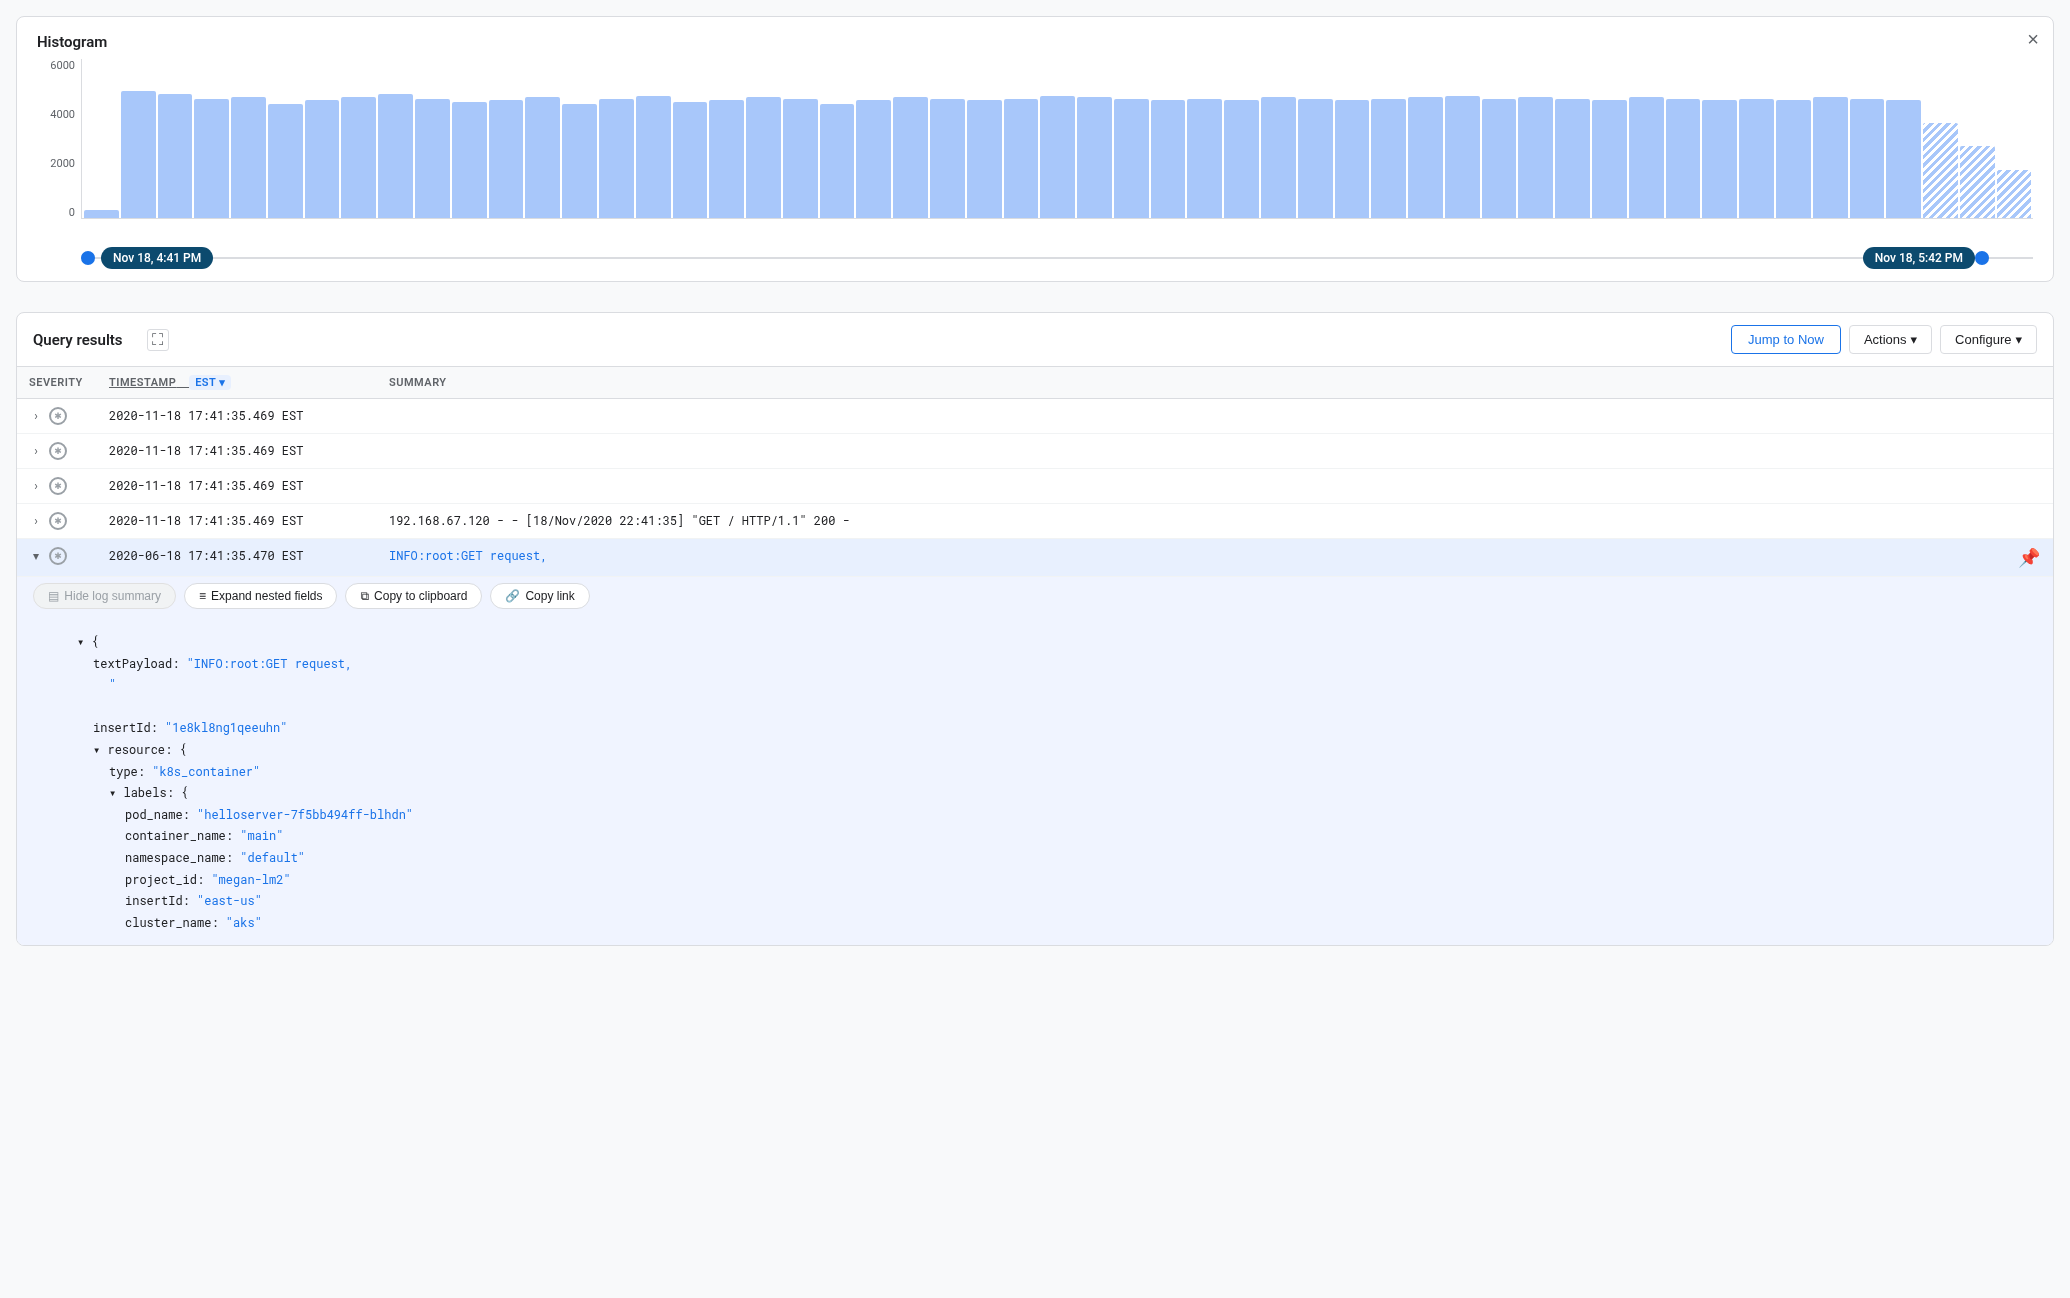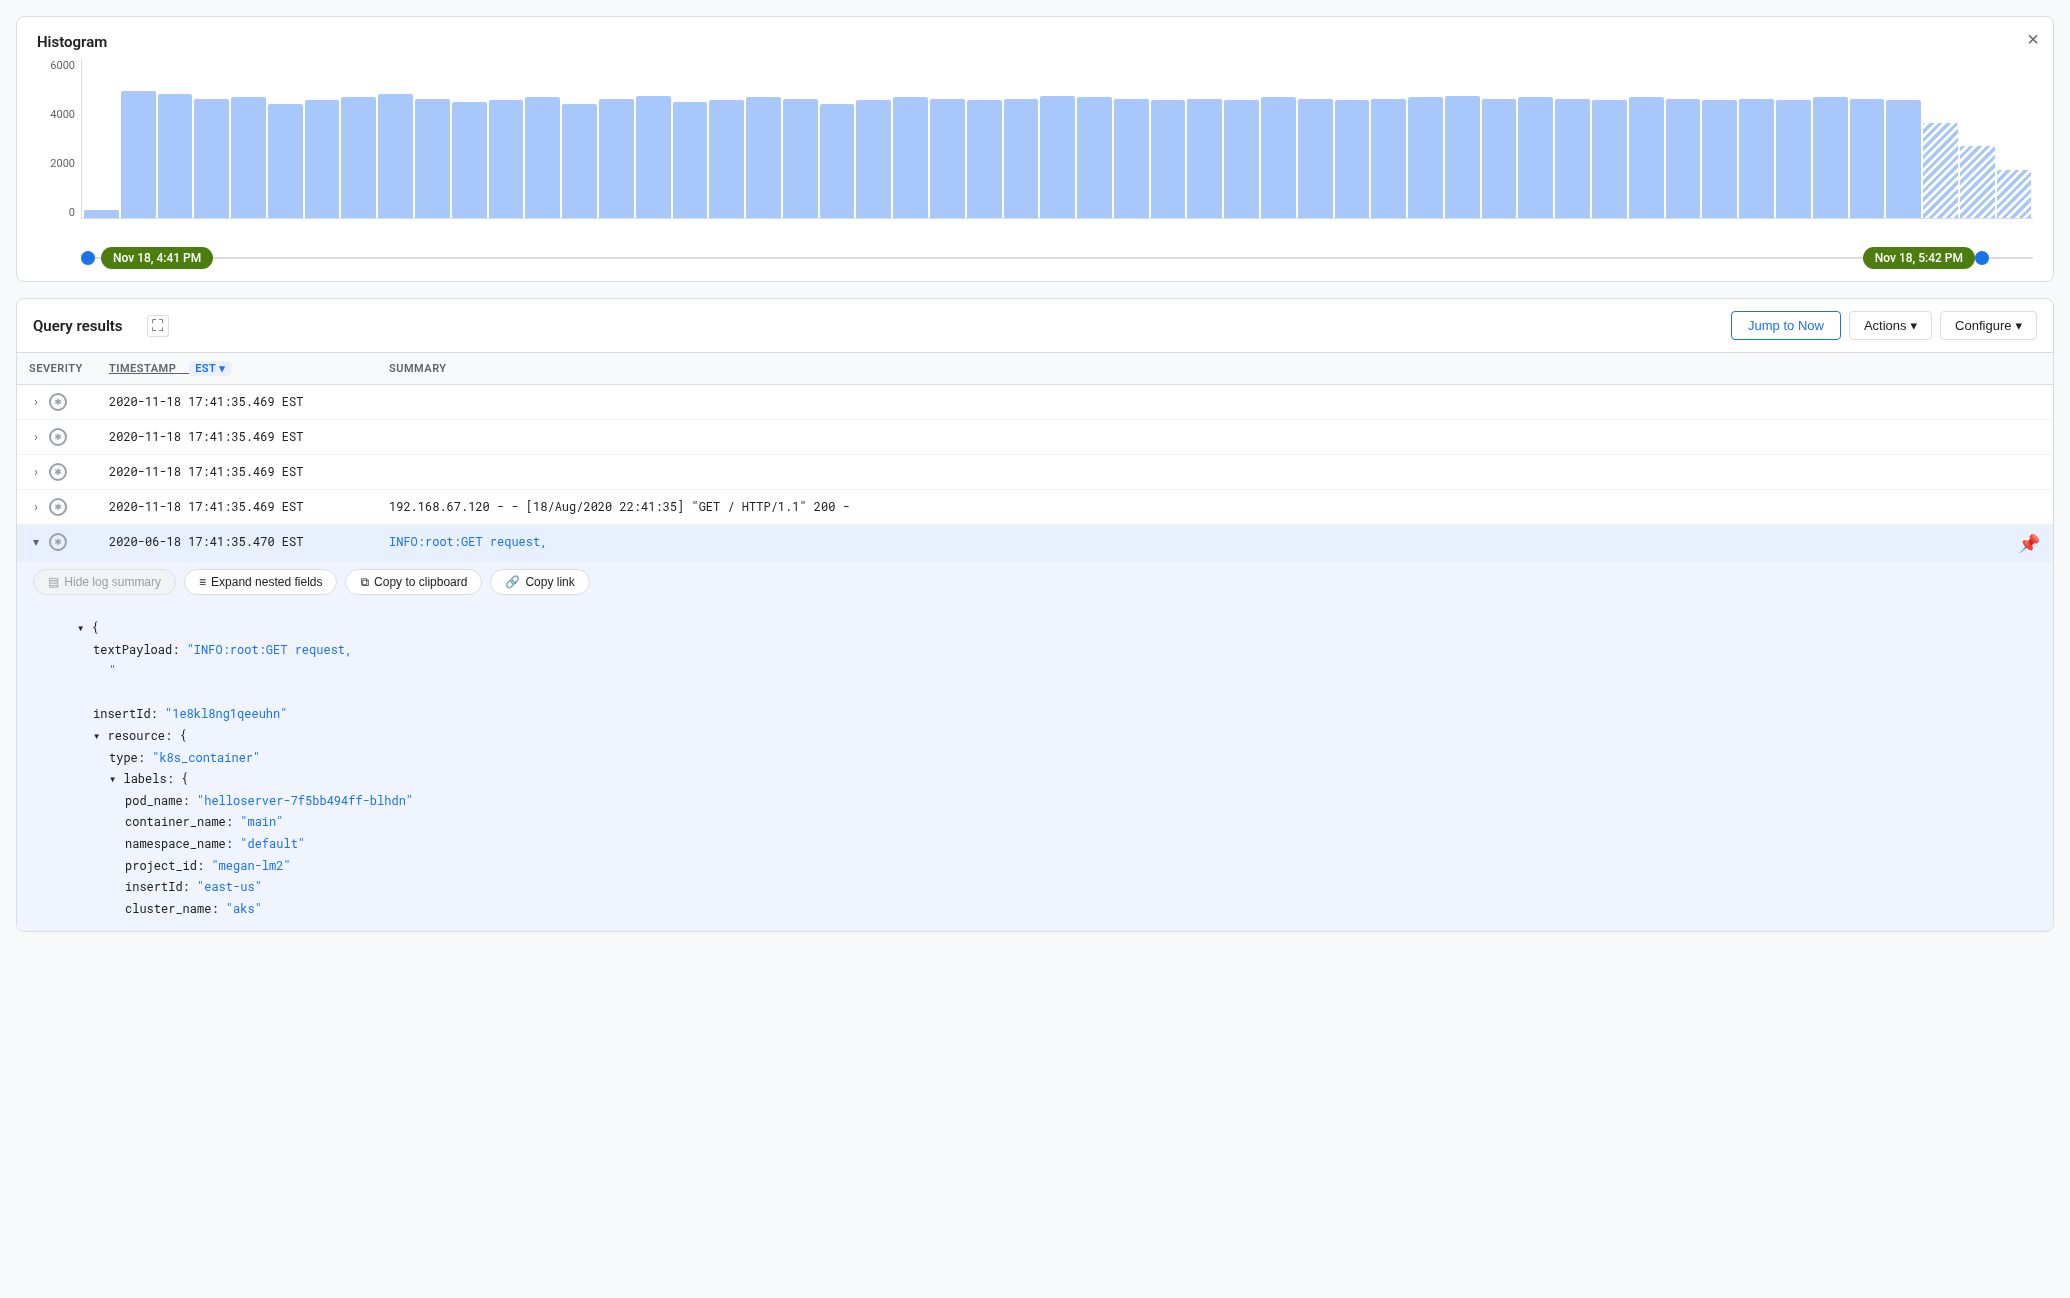--- a/index.html
+++ b/index.html
@@ -10,21 +10,21 @@
       font-size: 13px;
       color: #202124;
     }
 
     
     .histogram-panel {
       background: #fff;
       border: 1px solid #dadce0;
       border-radius: 8px;
       padding: 16px 20px 12px 20px;
-      margin-bottom: 16px;
+      margin-bottom: 30px;
       position: relative;
     }
     .histogram-title {
       font-size: 15px;
       font-weight: 600;
       color: #202124;
       margin-bottom: 8px;
     }
     .close-btn {
       position: absolute;
@@ -114,21 +114,21 @@
     .range-dot {
       width: 14px;
       height: 14px;
       border-radius: 50%;
       background: #1a73e8;
       border: 2px solid #1a73e8;
       position: relative;
       z-index: 2;
     }
     .range-label {
-      background: #4d7c0f;
+      background: #0c4a6e;
       color: #fff;
       border-radius: 16px;
       padding: 4px 12px;
       font-size: 12px;
       font-weight: 500;
       white-space: nowrap;
     }
 
     
     .results-panel {
@@ -497,21 +497,21 @@
     <td>
       <div class="severity-cell">
         <span class="chevron">›</span>
         <div class="severity-icon">✱</div>
       </div>
     </td>
     <td>
       <span class="timestamp-text">2020-11-18 17:41:35.469 EST</span>
     </td>
     <td>
-      <span class="summary-text">192.168.67.120 - - [18/Aug/2020 22:41:35] "GET / HTTP/1.1" 200 -</span>
+      <span class="summary-text">192.168.67.120 - - [18/Nov/2020 22:41:35] "GET / HTTP/1.1" 200 -</span>
     </td>
   </tr>
         <tr class="log-row expanded">
     <td>
       <div class="severity-cell">
         <span class="chevron">▾</span>
         <div class="severity-icon">✱</div>
       </div>
     </td>
     <td>

